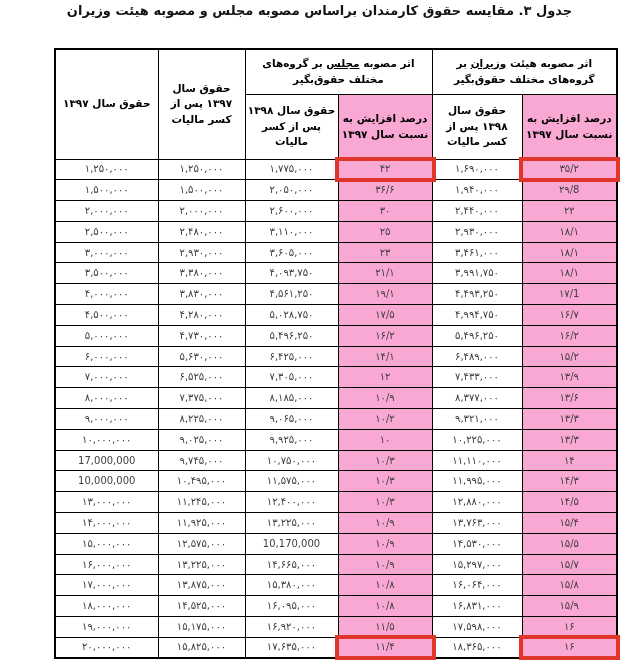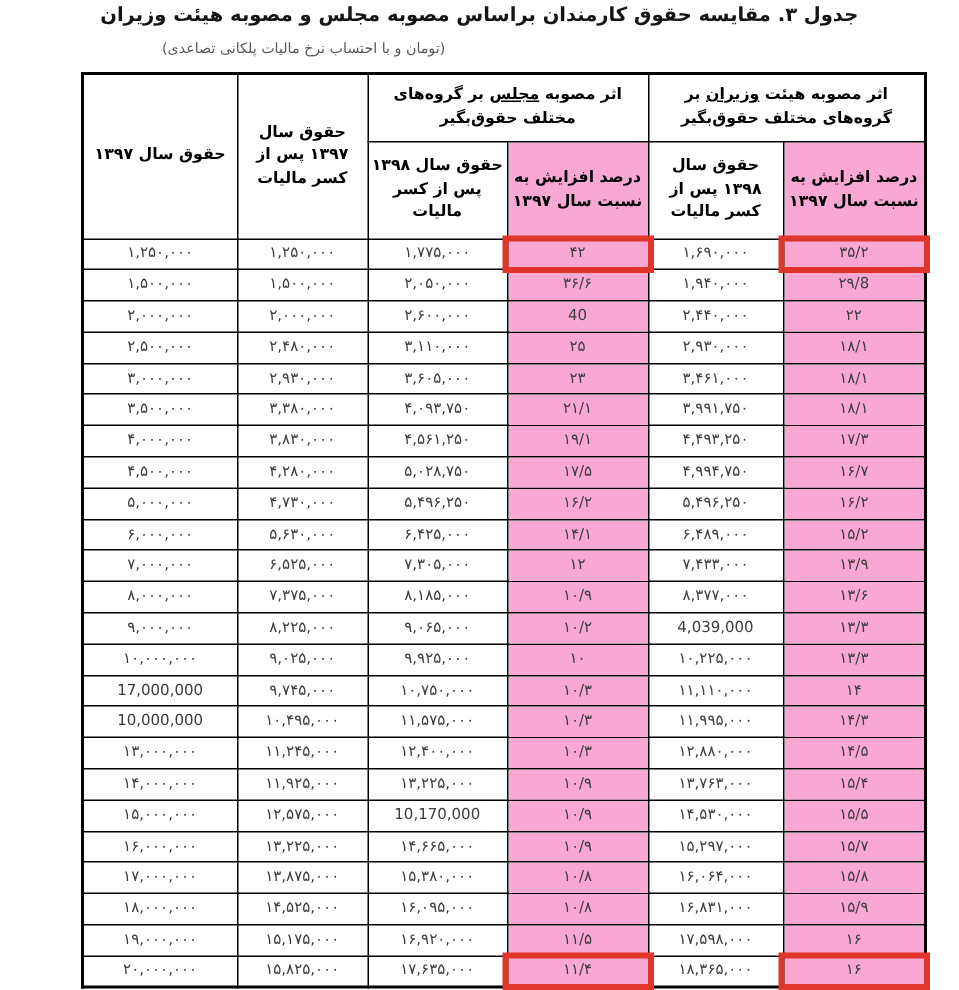--- a/index.html
+++ b/index.html
@@ -69,21 +69,20 @@
     z-index: 3;
     pointer-events: none;
   }
 </style>
 </head>
 <body>
 
 <div class="page">
 
   <div class="title">جدول ۳. مقایسه حقوق کارمندان براساس مصوبه مجلس و مصوبه هیئت وزیران</div>
-  <div class="subtitle">(تومان و با احتساب نرخ مالیات پلکانی تصاعدی)</div>
 
   <table class="salary">
     <colgroup>
       <col style="width:95px">
       <col style="width:90px">
       <col style="width:94px">
       <col style="width:93px">
       <col style="width:87px">
       <col style="width:103px">
     </colgroup>
@@ -114,21 +113,21 @@
           <td class="shade">۲۹/8</td>
           <td>۱,۹۴۰,۰۰۰</td>
           <td class="shade">۳۶/۶</td>
           <td>۲,۰۵۰,۰۰۰</td>
           <td>۱,۵۰۰,۰۰۰</td>
           <td>۱,۵۰۰,۰۰۰</td>
         </tr>
         <tr>
           <td class="shade">۲۲</td>
           <td>۲,۴۴۰,۰۰۰</td>
-          <td class="shade">40</td>
+          <td class="shade">۳۰</td>
           <td>۲,۶۰۰,۰۰۰</td>
           <td>۲,۰۰۰,۰۰۰</td>
           <td>۲,۰۰۰,۰۰۰</td>
         </tr>
         <tr>
           <td class="shade">۱۸/۱</td>
           <td>۲,۹۳۰,۰۰۰</td>
           <td class="shade">۲۵</td>
           <td>۳,۱۱۰,۰۰۰</td>
           <td>۲,۴۸۰,۰۰۰</td>
@@ -144,21 +143,21 @@
         </tr>
         <tr>
           <td class="shade">۱۸/۱</td>
           <td>۳,۹۹۱,۷۵۰</td>
           <td class="shade">۲۱/۱</td>
           <td>۴,۰۹۳,۷۵۰</td>
           <td>۳,۳۸۰,۰۰۰</td>
           <td>۳,۵۰۰,۰۰۰</td>
         </tr>
         <tr>
-          <td class="shade">۱۷/۳</td>
+          <td class="shade">۱۷/1</td>
           <td>۴,۴۹۳,۲۵۰</td>
           <td class="shade">۱۹/۱</td>
           <td>۴,۵۶۱,۲۵۰</td>
           <td>۳,۸۳۰,۰۰۰</td>
           <td>۴,۰۰۰,۰۰۰</td>
         </tr>
         <tr>
           <td class="shade">۱۶/۷</td>
           <td>۴,۹۹۴,۷۵۰</td>
           <td class="shade">۱۷/۵</td>
@@ -193,21 +192,21 @@
         <tr>
           <td class="shade">۱۳/۶</td>
           <td>۸,۳۷۷,۰۰۰</td>
           <td class="shade">۱۰/۹</td>
           <td>۸,۱۸۵,۰۰۰</td>
           <td>۷,۳۷۵,۰۰۰</td>
           <td>۸,۰۰۰,۰۰۰</td>
         </tr>
         <tr>
           <td class="shade">۱۳/۳</td>
-          <td>4,039,000</td>
+          <td>۹,۳۲۱,۰۰۰</td>
           <td class="shade">۱۰/۲</td>
           <td>۹,۰۶۵,۰۰۰</td>
           <td>۸,۲۲۵,۰۰۰</td>
           <td>۹,۰۰۰,۰۰۰</td>
         </tr>
         <tr>
           <td class="shade">۱۳/۳</td>
           <td>۱۰,۲۲۵,۰۰۰</td>
           <td class="shade">۱۰</td>
           <td>۹,۹۲۵,۰۰۰</td>

